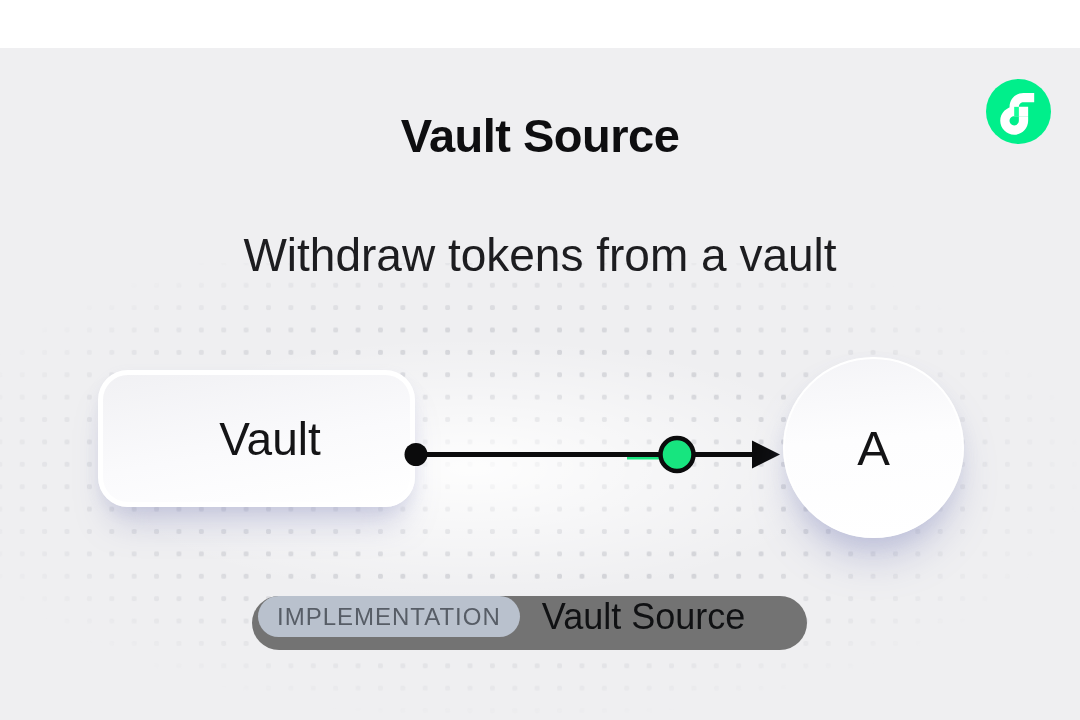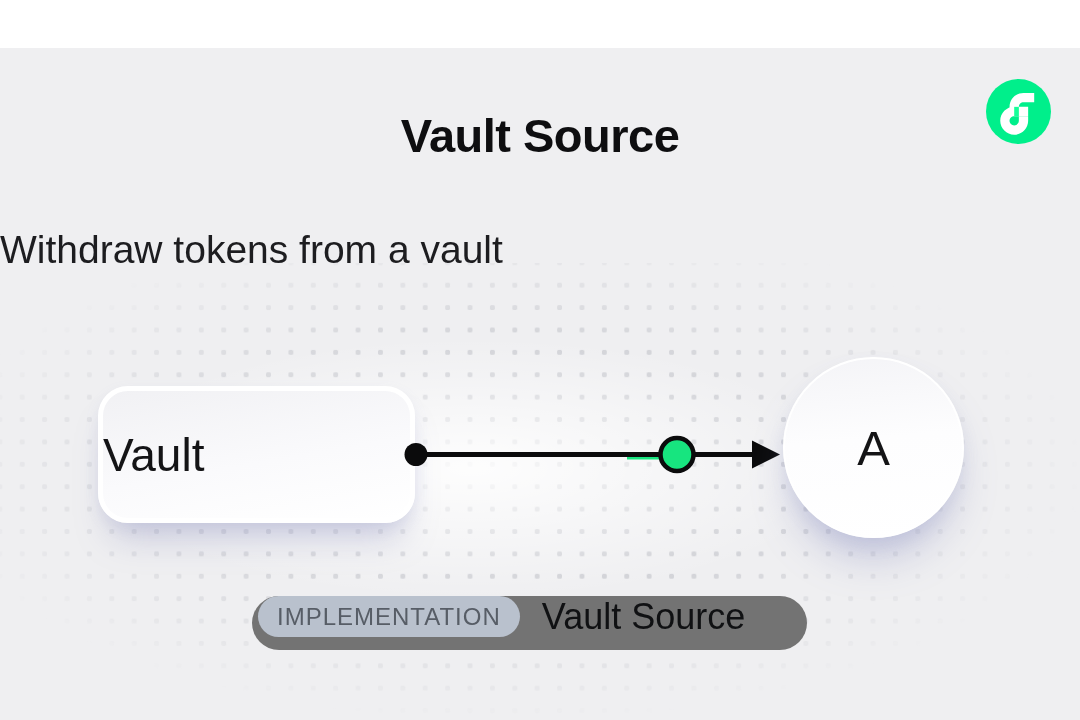--- a/index.html
+++ b/index.html
@@ -42,45 +42,46 @@
     font-size: 47px;
     font-weight: 800;
     letter-spacing: -0.5px;
     color: #0e0e10;
   }
 
   .page-subtitle {
     position: absolute;
     left: 0; top: 180px;
     width: 100%;
-    text-align: left;
-    font-size: 39px;
+    text-align: center;
+    font-size: 46px;
     font-weight: 400;
     color: #1d1d20;
   }
 
   .flow-logo {
     position: absolute;
     left: 986px; top: 31px;
     width: 65px; height: 65px;
   }
   .flow-logo svg { display: block; width: 100%; height: 100%; }
 
   .vault-node {
     position: absolute;
-    left: 98px; top: 338px;
+    left: 98px; top: 322px;
     width: 317px; height: 137px;
     box-sizing: border-box;
     border: 5px solid #ffffff;
     border-radius: 30px;
     background: linear-gradient(170deg, #f1f1f4 0%, #fafafc 55%, #ffffff 100%);
     box-shadow: 0 26px 34px -12px rgba(125,130,180,0.35), 0 6px 14px rgba(140,145,195,0.12);
     display: flex;
     align-items: center;
-    justify-content: flex-start;
+    justify-content: center;
+    padding-left: 27px;
   }
   .vault-node .node-label {
     font-size: 46px;
     font-weight: 400;
     color: #141416;
   }
 
   .connector {
     position: absolute;
     left: 402px; top: 378px;

